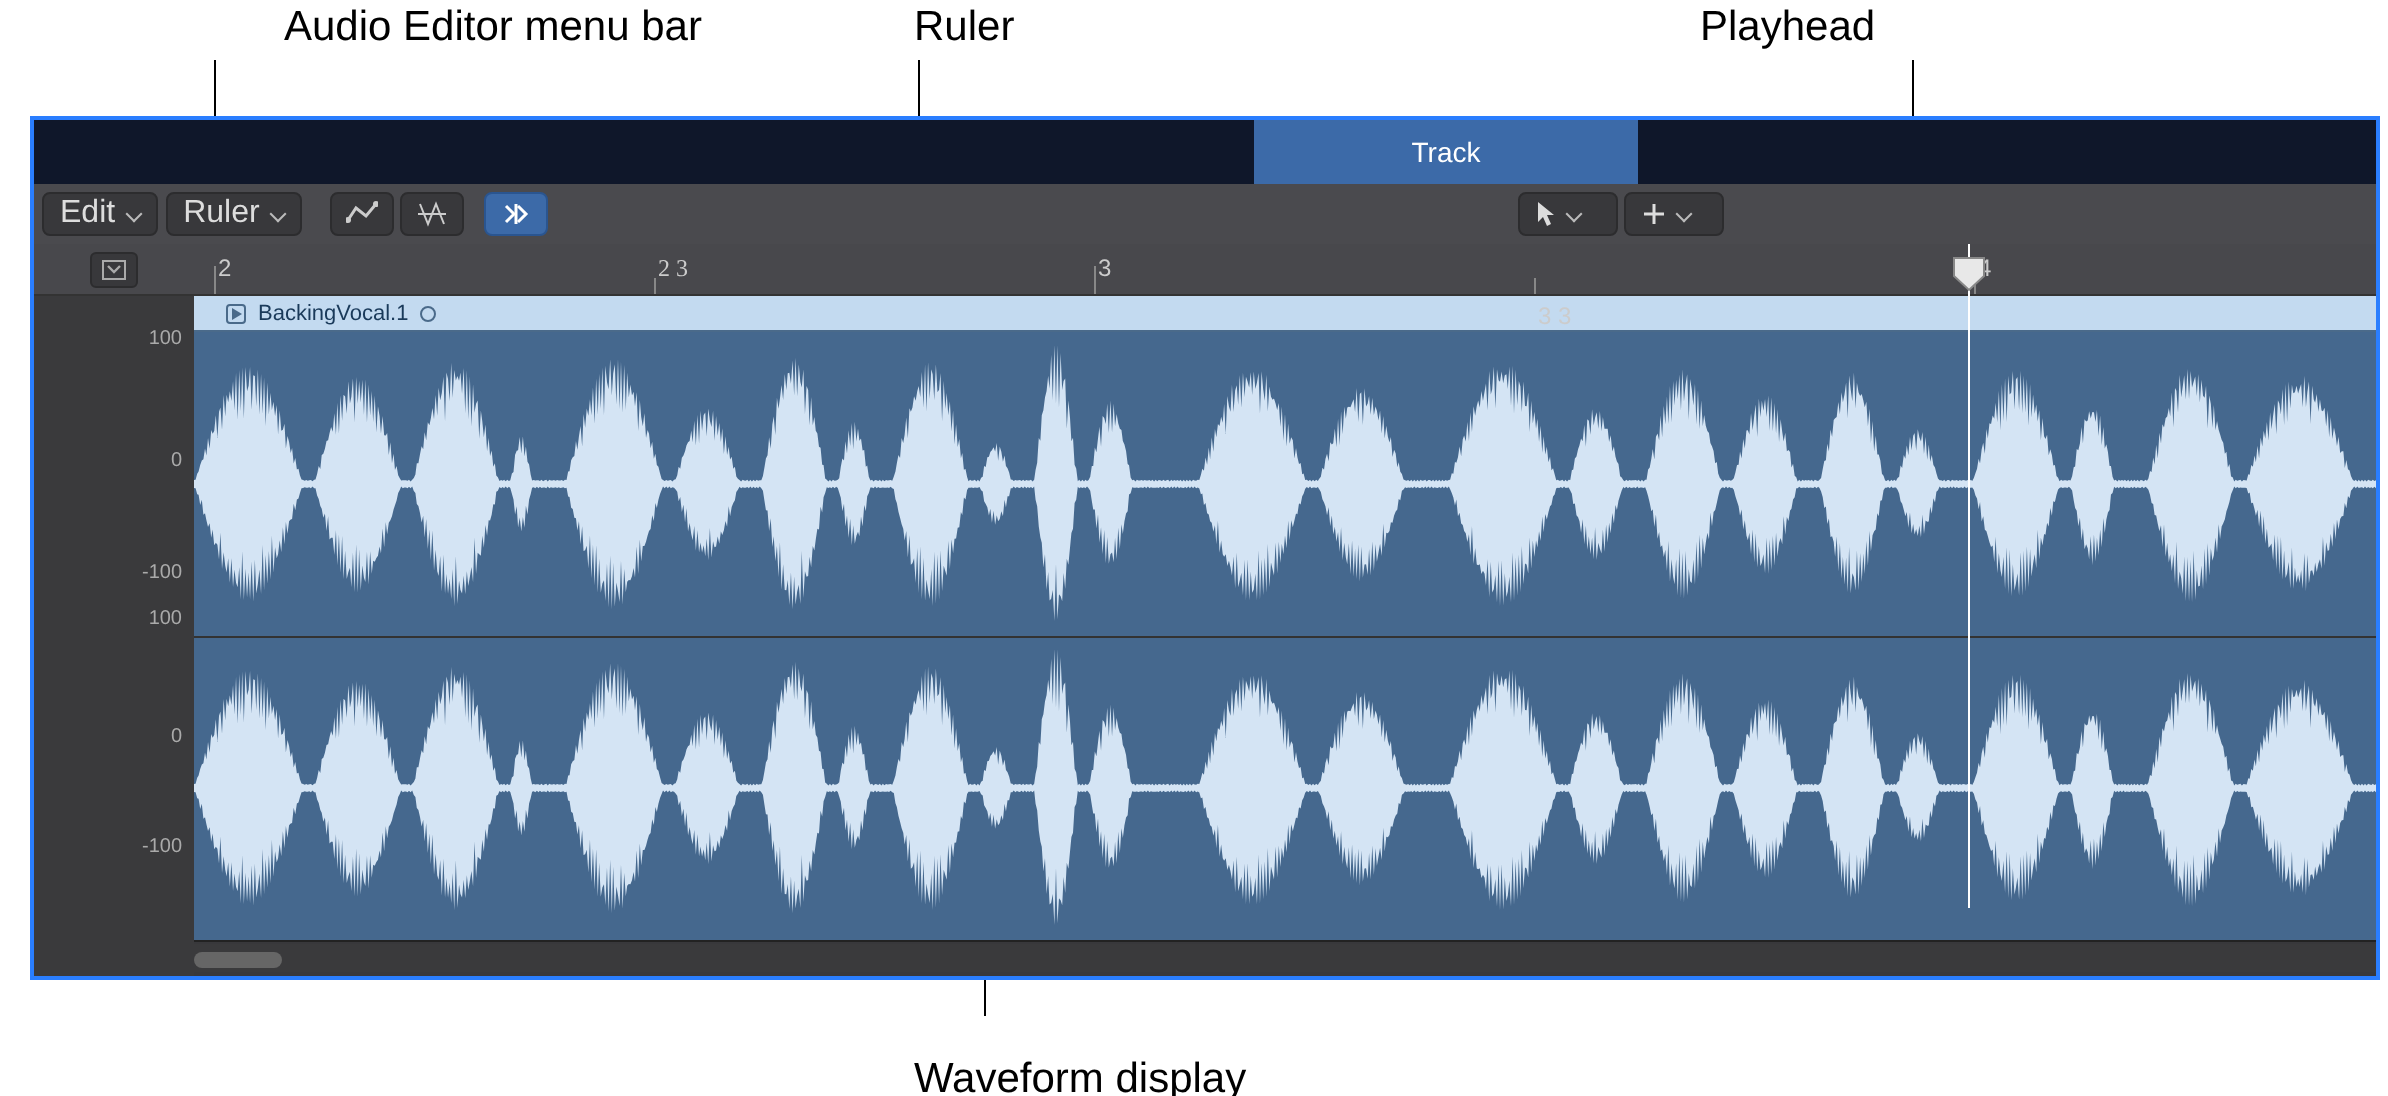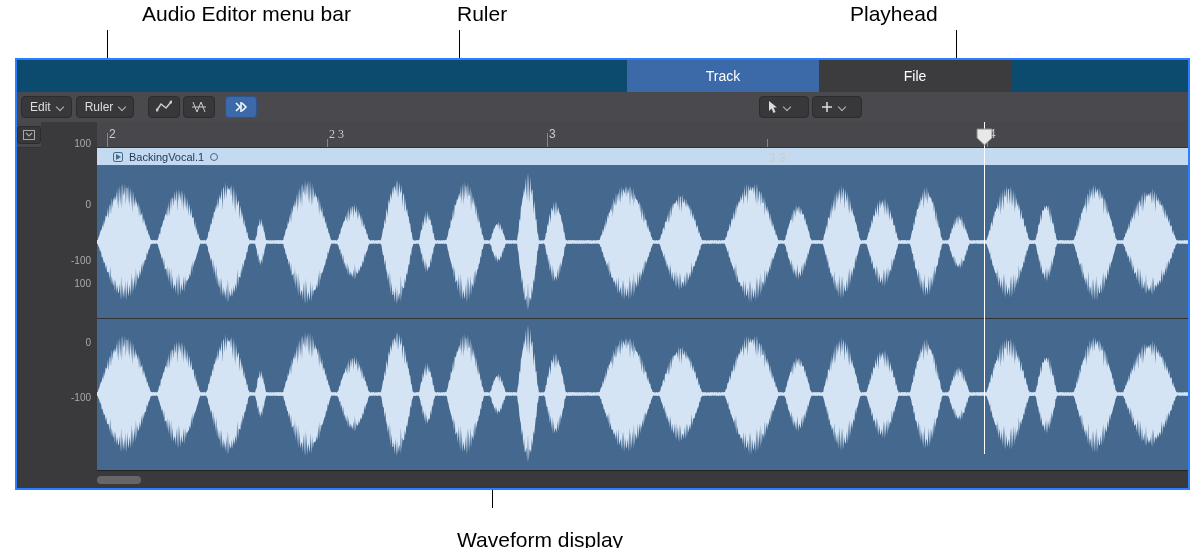--- a/index.html
+++ b/index.html
@@ -26,21 +26,21 @@
       left: 15px;
       top: 58px;
       width: 1175px;
       height: 432px;
       border: 2px solid #2a7eff;
       background: #3a3a3a;
       overflow: hidden;
     }
     .tab-bar {
       height: 32px;
-      background: #0c4a6e;
+      background: #0f172a;
       display: flex;
       justify-content: center;
       position: relative;
     }
     .tab-bar-center {
       display: flex;
       position: absolute;
       left: 610px;
     }
     .tab {
@@ -63,21 +63,21 @@
       padding: 0 4px;
       gap: 4px;
       position: relative;
     }
     .menu-btn {
       height: 22px;
       background: #38383b;
       border: 1px solid #2c2c2e;
       border-radius: 4px;
       color: #ddd;
-      font-size: 12px;
+      font-size: 16px;
       padding: 0 8px;
       display: flex;
       align-items: center;
       gap: 5px;
       cursor: pointer;
     }
     .chev-glyph {
       width: 7px;
       height: 7px;
       display: inline-block;
@@ -116,21 +116,21 @@
     }
     .main-area {
       display: flex;
       height: calc(100% - 62px);
       position: relative;
     }
     .left-gutter {
       width: 80px;
       background: #3a3a3c;
       display: flex;
-      flex-direction: row;
+      flex-direction: column;
     }
     .gutter-top {
       height: 26px;
       background: #48484c;
       border-bottom: 1px solid #333;
       display: flex;
       align-items: center;
       justify-content: center;
     }
     .gutter-btn {
@@ -277,21 +277,20 @@
 <div class="callout-line" style="left:956px; top:30px; width:1px; height:106px;"></div>
 
 <div class="callout" style="left:457px; top:512px;margin-top:16px;">Waveform display</div>
 <div class="callout-line" style="left:492px; top:382px; width:1px; height:126px;"></div>
 
 <div class="app-window">
 
   <div class="tab-bar">
     <div class="tab-bar-center">
       <div class="tab active">Track</div>
-      <div class="tab inactive">File</div>
     </div>
   </div>
 
   <div class="toolbar">
     <div class="menu-btn">
       <span>Edit</span>
       <span class="chev-glyph"></span>
     </div>
     <div class="menu-btn">
       <span>Ruler</span>

